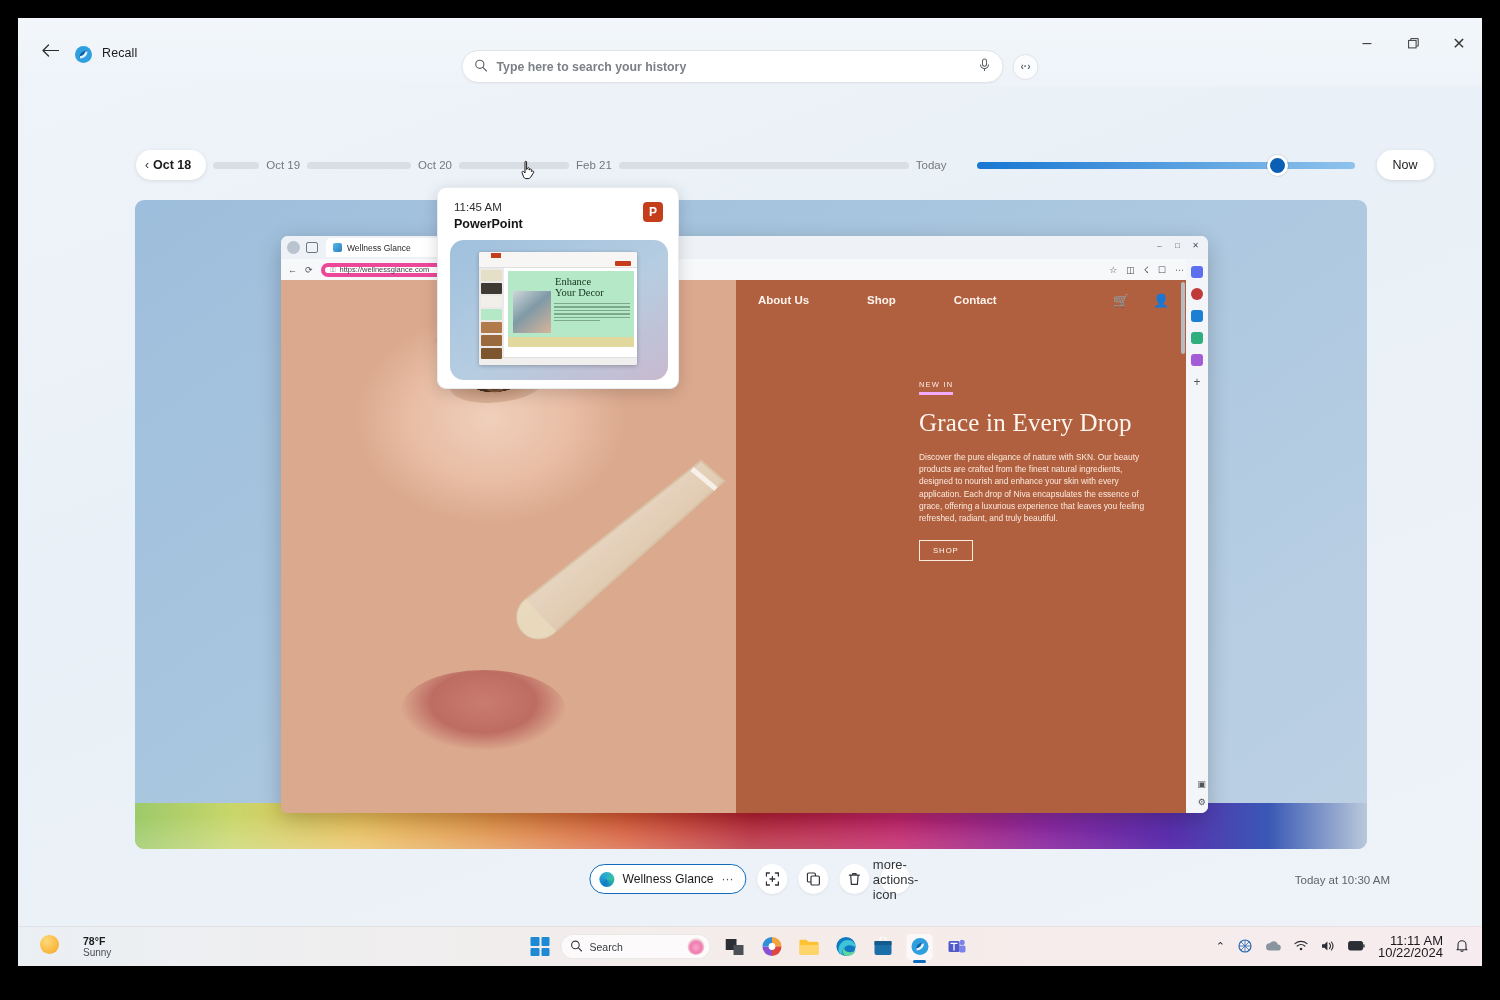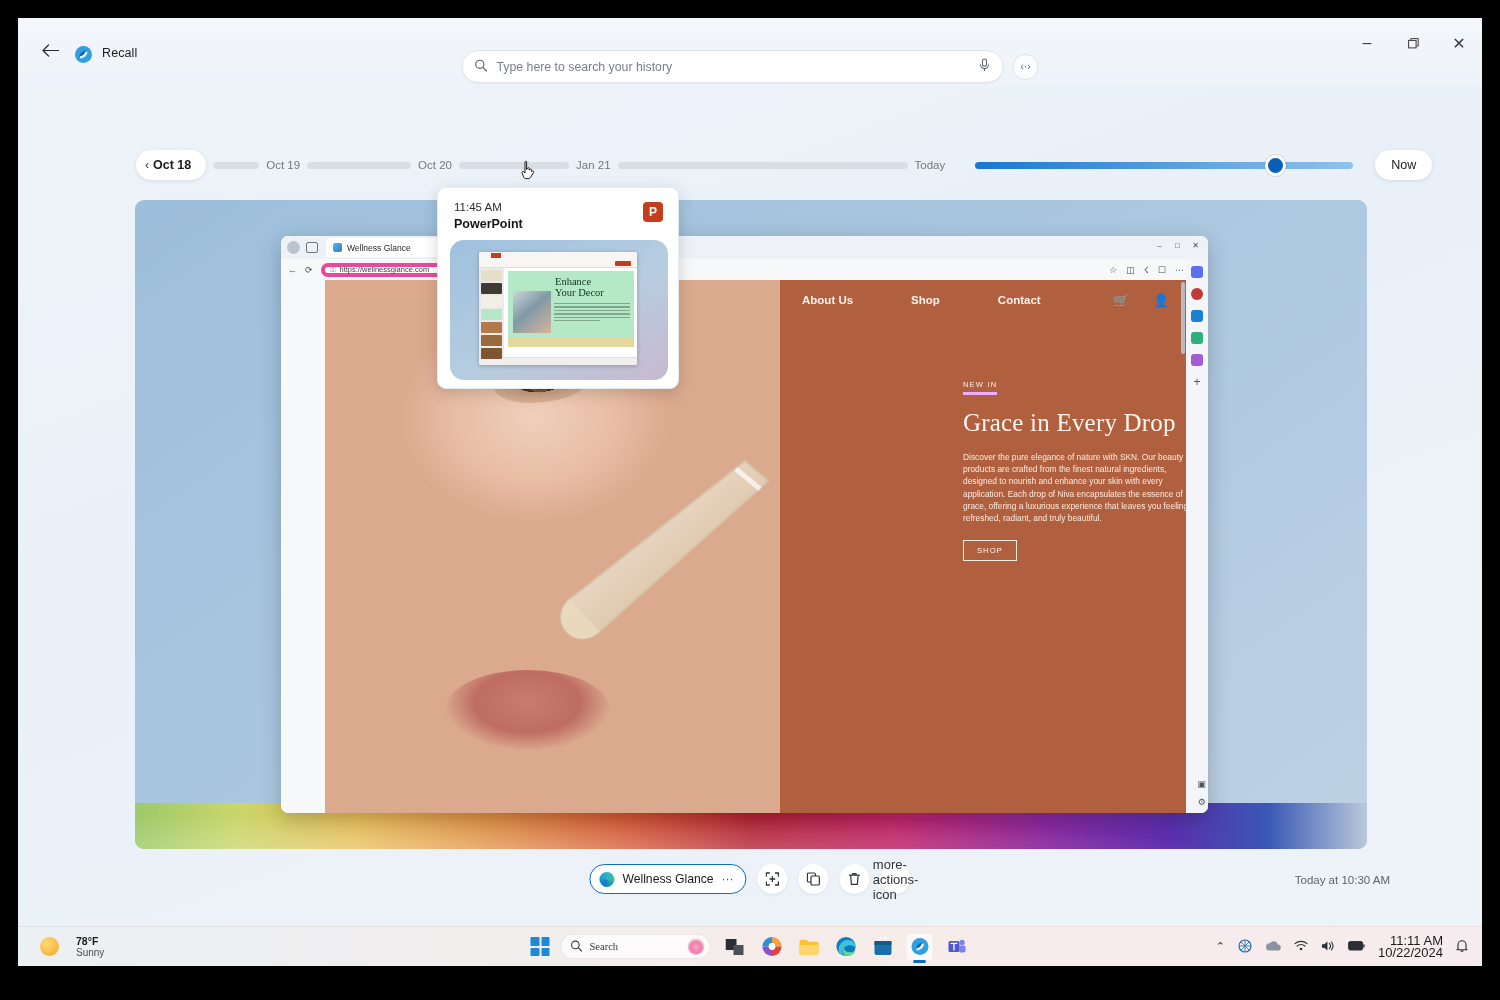--- a/index.html
+++ b/index.html
@@ -31,21 +31,21 @@
     position: absolute; left: 56px; top: 27px; width: 19px; height: 19px;
   }
   .tb-title {
     position: absolute; left: 84px; top: 28px;
     font-size: 12.5px; color: #1c1c1c; letter-spacing: .1px;
   }
 
   
   .searchwrap {
     position: absolute; left: 50%; transform: translateX(-50%); top: 32px;
-    display: flex; align-items: center; gap: 9px;
+    display: flex; align-items: center; gap: 9px; font-weight: bold;
   }
   .searchbox {
     width: 542px; height: 33px; background: #fff; border: 1px solid #e0e4e9;
     border-radius: 17px; display: flex; align-items: center; padding: 0 12px;
     box-shadow: 0 1px 2px rgba(0,0,0,.04);
   }
   .searchbox .ph {
     flex: 1; font-size: 12.3px; color: #7b7f86; margin-left: 9px;
   }
   .sb-extra {
@@ -179,21 +179,21 @@
   .b-url {
     width: 190px; height: 14px; background: #fff; border: 4px solid #ec4899; border-radius: 8px;
     display: flex; align-items: center; padding: 0 6px; gap: 4px; font-size: 7.5px; color: #3b3f45;
   }
   .b-lock { font-size: 6.5px; color: #5a5f66; }
   .b-tools { position: absolute; right: 24px; display: flex; gap: 9px; align-items: center; }
   .b-tools span { font-size: 9px; color: #4a4f56; }
   .b-copilot { position: absolute; right: 5px; width: 12px; height: 12px; border-radius: 50%;
     background: conic-gradient(#f2a33c,#e0443e,#9b59d0,#2f8fd8,#3dbb8a,#f2a33c); }
 
-  .b-content { position: absolute; left: 0; top: 44px; right: 22px; bottom: 0; overflow: hidden; display: flex; padding-left: 44px; }
+  .b-content { position: absolute; left: 0; top: 44px; right: 22px; bottom: 0; overflow: hidden; display: flex; }
   .photo {
     width: 455px; height: 100%; position: relative;
     background:
       radial-gradient(ellipse 180px 140px at 46% 26%, #f0cfbb 0%, #e8bda4 45%, #dba98e 75%),
       radial-gradient(ellipse 260px 300px at 30% 78%, #eab8a4 0%, #dd9f87 60%),
       linear-gradient(160deg,#f3d8c6 0%, #e6b9a0 45%, #cf8f76 100%);
   }
   .eye { position: absolute; left: 168px; top: 78px; width: 96px; height: 44px;
     background: radial-gradient(ellipse at 50% 50%, #6b4326 0%, #3a2414 38%, #c89a7e 39%, #e3bda4 100%);
     border-radius: 50% 50% 45% 45%; transform: rotate(-6deg); opacity: .92; }
@@ -263,35 +263,35 @@
   }
   .ab-time { position: absolute; right: 92px; top: 10px; font-size: 11.5px; color: #5f646b; }
 
   
   .taskbar {
     position: absolute; left: 0; bottom: 0; width: 100%; height: 40px;
     background: linear-gradient(90deg, rgba(235,240,243,.95), rgba(246,236,232,.95) 55%, rgba(247,236,238,.95));
     border-top: 1px solid rgba(0,0,0,.05);
     display: flex; align-items: center;
   }
-  .weather { display: flex; align-items: center; gap: 17px; margin-left: 22px; cursor: pointer; }
+  .weather { display: flex; gap: 24px; margin-left: 22px; cursor: pointer; }
   .sun { width: 19px; height: 19px; border-radius: 50%;
          background: radial-gradient(circle at 35% 32%, #ffd977, #f5a623); }
   .wtxt { line-height: 12px; }
   .wtemp { font-size: 10.5px; color: #1b1b1b; font-weight: 600; }
   .wcond { font-size: 10px; color: #4a4f56; }
   .tb-center { position: absolute; left: 50%; transform: translateX(-50%); display: flex; align-items: center; gap: 11px; }
   .start { width: 19px; height: 19px; display: grid; grid-template-columns: 1fr 1fr; grid-gap: 2px; cursor: pointer; }
   .start i { background: #1e8ad6; border-radius: 1px; }
   .tsearch {
     width: 150px; height: 25px; border-radius: 13px; background: rgba(255,255,255,.72);
     border: 1px solid rgba(0,0,0,.07); display: flex; align-items: center; padding: 0 5px 0 9px;
     gap: 7px; cursor: pointer;
   }
-  .tsearch .lbl { font-size: 10.5px; color: #35393f; flex: 1; font-family: Liberation Serif, serif; }
+  .tsearch .lbl { font-size: 10.5px; color: #35393f; flex: 1; }
   .lotus { width: 17px; height: 17px; border-radius: 50%;
     background: radial-gradient(circle at 50% 55%, #f9a8c9 0%, #f07ab0 45%, #efe6e0 70%); }
   .tb-app { width: 26px; height: 26px; display: flex; align-items: center; justify-content: center;
             border-radius: 4px; cursor: pointer; position: relative; }
   .tb-app.active { background: rgba(255,255,255,.62); }
   .tb-app.active::after { content:""; position:absolute; bottom:-3px; left:50%; transform:translateX(-50%);
     width:13px; height:2.5px; background:#0f6cbd; border-radius:2px; }
   .tray { position: absolute; right: 14px; display: flex; align-items: center; gap: 13px; }
   .tray span { font-size: 11px; color: #2b2f35; cursor: pointer; }
   .clock { text-align: right; line-height: 12px; cursor: pointer; }
@@ -352,21 +352,21 @@
   <div class="timeline">
     <div class="daychip">
       <span class="chev">‹</span>
       <span>Oct 18</span>
     </div>
     <div class="tl-bar b1"></div>
     <div class="tl-label">Oct 19</div>
     <div class="tl-bar b2"></div>
     <div class="tl-label">Oct 20</div>
     <div class="tl-bar b3"></div>
-    <div class="tl-label">Jan 21</div>
+    <div class="tl-label">Feb 21</div>
     <div class="tl-bar b4"></div>
     <div class="tl-label">Today</div>
     <div class="slider">
       <div class="knob"></div>
     </div>
     <div class="nowbtn">Now</div>
   </div>
 
   <div class="cursor-arrow">
     <svg width="18" height="22" viewBox="0 0 18 22">

